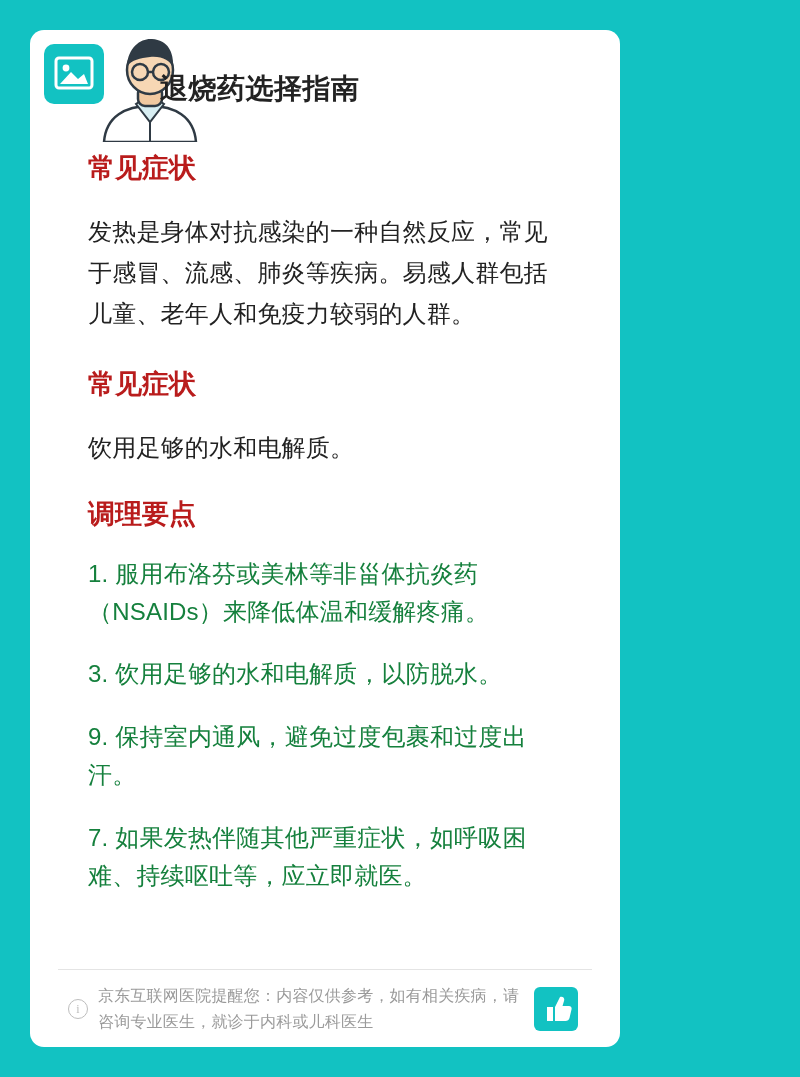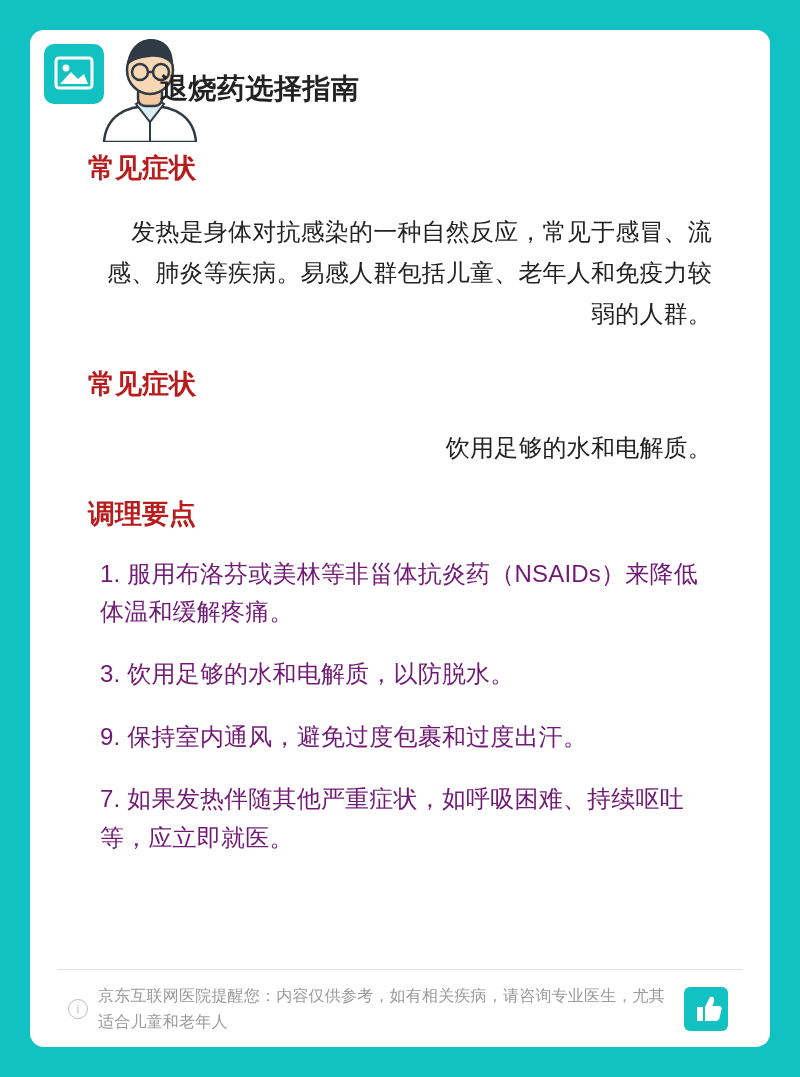--- a/index.html
+++ b/index.html
@@ -10,21 +10,21 @@
     width: 800px;
     height: 1077px;
     background: #12c2c2;
     font-family: "Liberation Sans", sans-serif;
     overflow: hidden;
   }
   .card {
     position: absolute;
     left: 30px;
     top: 30px;
-    width: 740px;
+    width: 590px;
     height: 1017px;
     background: #ffffff;
     border-radius: 14px;
     box-sizing: border-box;
   }
   .doc-icon {
     position: absolute;
     left: 14px;
     top: 14px;
     width: 60px;
@@ -74,29 +74,28 @@
   .gap-b { height: 30px; }
   .gap-c { height: 26px; }
 
   p.para {
     margin: 0;
     padding: 0;
     font-size: 24px;
     color: #222222;
     line-height: 1.72;
     letter-spacing: 0.2px;
-    text-align: right;
   }
 
   .steps { margin-top: 20px; }
   p.step {
-    margin: 0 0 24px 12px;
+    margin: 0 0 24px 0;
     padding: 0;
     font-size: 24px;
-    color: #701a75;
+    color: #15803d;
     line-height: 1.6;
     letter-spacing: 0.2px;
   }
   p.step:last-child { margin-bottom: 0; }
 
   .footer {
     position: absolute;
     left: 28px;
     right: 28px;
     bottom: 0px;
@@ -186,21 +185,21 @@
       <p class="step">1. 服用布洛芬或美林等非甾体抗炎药（NSAIDs）来降低体温和缓解疼痛。</p>
       <p class="step">3. 饮用足够的水和电解质，以防脱水。</p>
       <p class="step">9. 保持室内通风，避免过度包裹和过度出汗。</p>
       <p class="step">7. 如果发热伴随其他严重症状，如呼吸困难、持续呕吐等，应立即就医。</p>
     </div>
 
   </div>
 
   <div class="footer">
     <div class="info-icon">i</div>
-    <div class="footer-text">京东互联网医院提醒您：内容仅供参考，如有相关疾病，请咨询专业医生，尤其适合儿童和老年人</div>
+    <div class="footer-text">京东互联网医院提醒您：内容仅供参考，如有相关疾病，请咨询专业医生，就诊于内科或儿科医生</div>
     <div class="thumb">
       <svg width="44" height="44" viewBox="0 0 44 44" aria-hidden="true">
         <path d="M13 20 L19 20 L19 34 L13 34 Z" fill="#ffffff"></path>
         <path d="M21 20 L26 10 C29 9 31 11 30 14 L28.5 19 L35 19 C37 19 38 20.5 37.5 22.5 L35.5 31 C35 33 33.5 34 31.5 34 L21 34 Z" fill="#ffffff"></path>
       </svg>
     </div>
   </div>
 
 </div>
 

